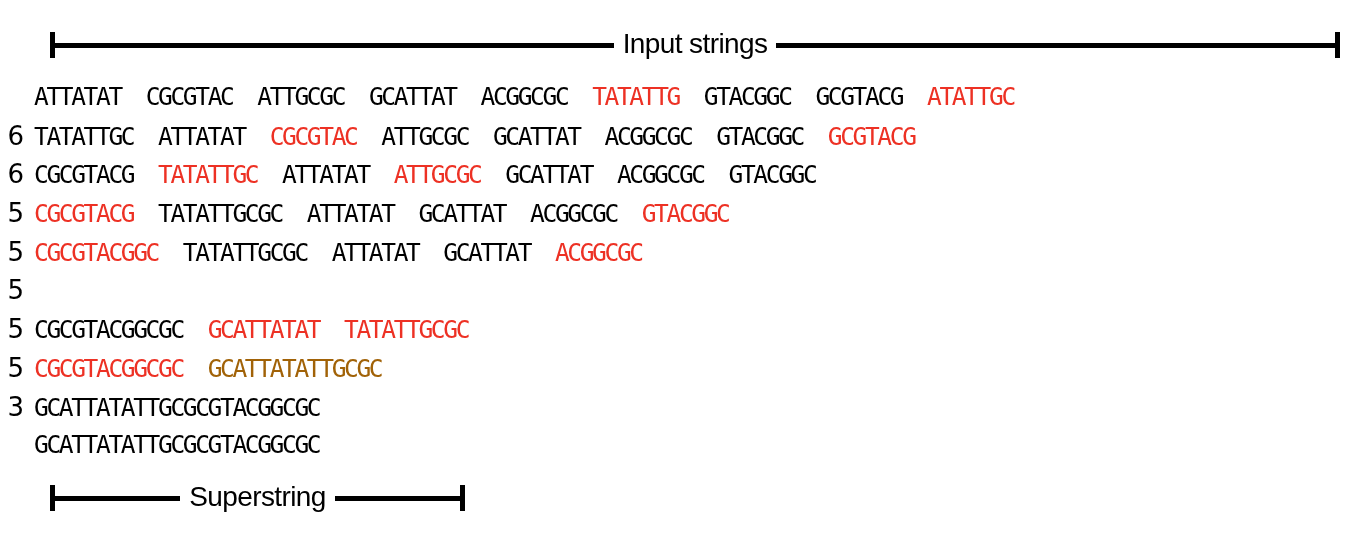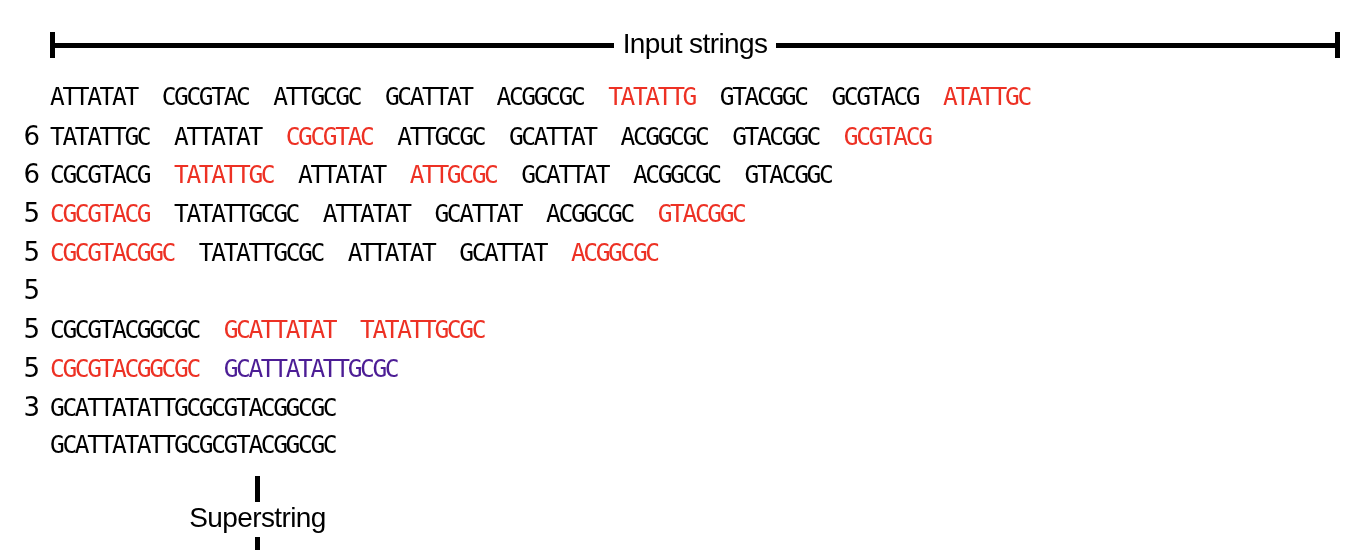--- a/index.html
+++ b/index.html
@@ -53,36 +53,34 @@
 
   #bracket-input {
     left: 50px;
     top: 23px;
     width: 1290px;
   }
   #bracket-superstring {
     left: 50px;
     top: 476px;
     width: 415px;
-    flex-direction: column;
   }
 
   
   #rows {
     position: absolute;
     left: 0;
     top: 78px;
     width: 1365px;
   }
   .row {
     display: flex;
     align-items: baseline;
     height: 38.7px;
     white-space: nowrap;
-    padding-left: 16px;
   }
   .gutter {
     flex: 0 0 auto;
     width: 34px;
     text-align: right;
     padding-right: 10px;
     box-sizing: border-box;
     font-family: "DejaVu Sans", sans-serif;
     font-size: 26px;
     line-height: 38.7px;
@@ -137,21 +135,21 @@
       </div>
       <div class="row">
         <div class="gutter">5</div>
       </div>
       <div class="row">
         <div class="gutter">5</div>
         <div class="seq"><span class="tok">CGCGTACGGCGC</span><span class="sp">&nbsp;&nbsp;</span><span class="tok red" style="color: rgb(237, 49, 36); margin-top: 42px;">GCATTATAT</span><span class="sp">&nbsp;&nbsp;</span><span class="tok red" style="color: rgb(237, 49, 36);">TATATTGCGC</span></div>
       </div>
       <div class="row">
         <div class="gutter">5</div>
-        <div class="seq"><span class="tok red" style="color: rgb(237, 49, 36);">CGCGTACGGCGC</span><span class="sp">&nbsp;&nbsp;</span><span class="tok red" style="color: #4c1d95;">GCATTATATTGCGC</span></div>
+        <div class="seq"><span class="tok red" style="color: rgb(237, 49, 36);">CGCGTACGGCGC</span><span class="sp">&nbsp;&nbsp;</span><span class="tok red" style="color: #a16207;">GCATTATATTGCGC</span></div>
       </div>
       <div class="row">
         <div class="gutter">3</div>
         <div class="seq"><span class="tok">GCATTATATTGCGCGTACGGCGC</span></div>
       </div>
       <div class="row">
         <div class="gutter"></div>
         <div class="seq"><span class="tok">GCATTATATTGCGCGTACGGCGC</span></div>
       </div>
     </div>

